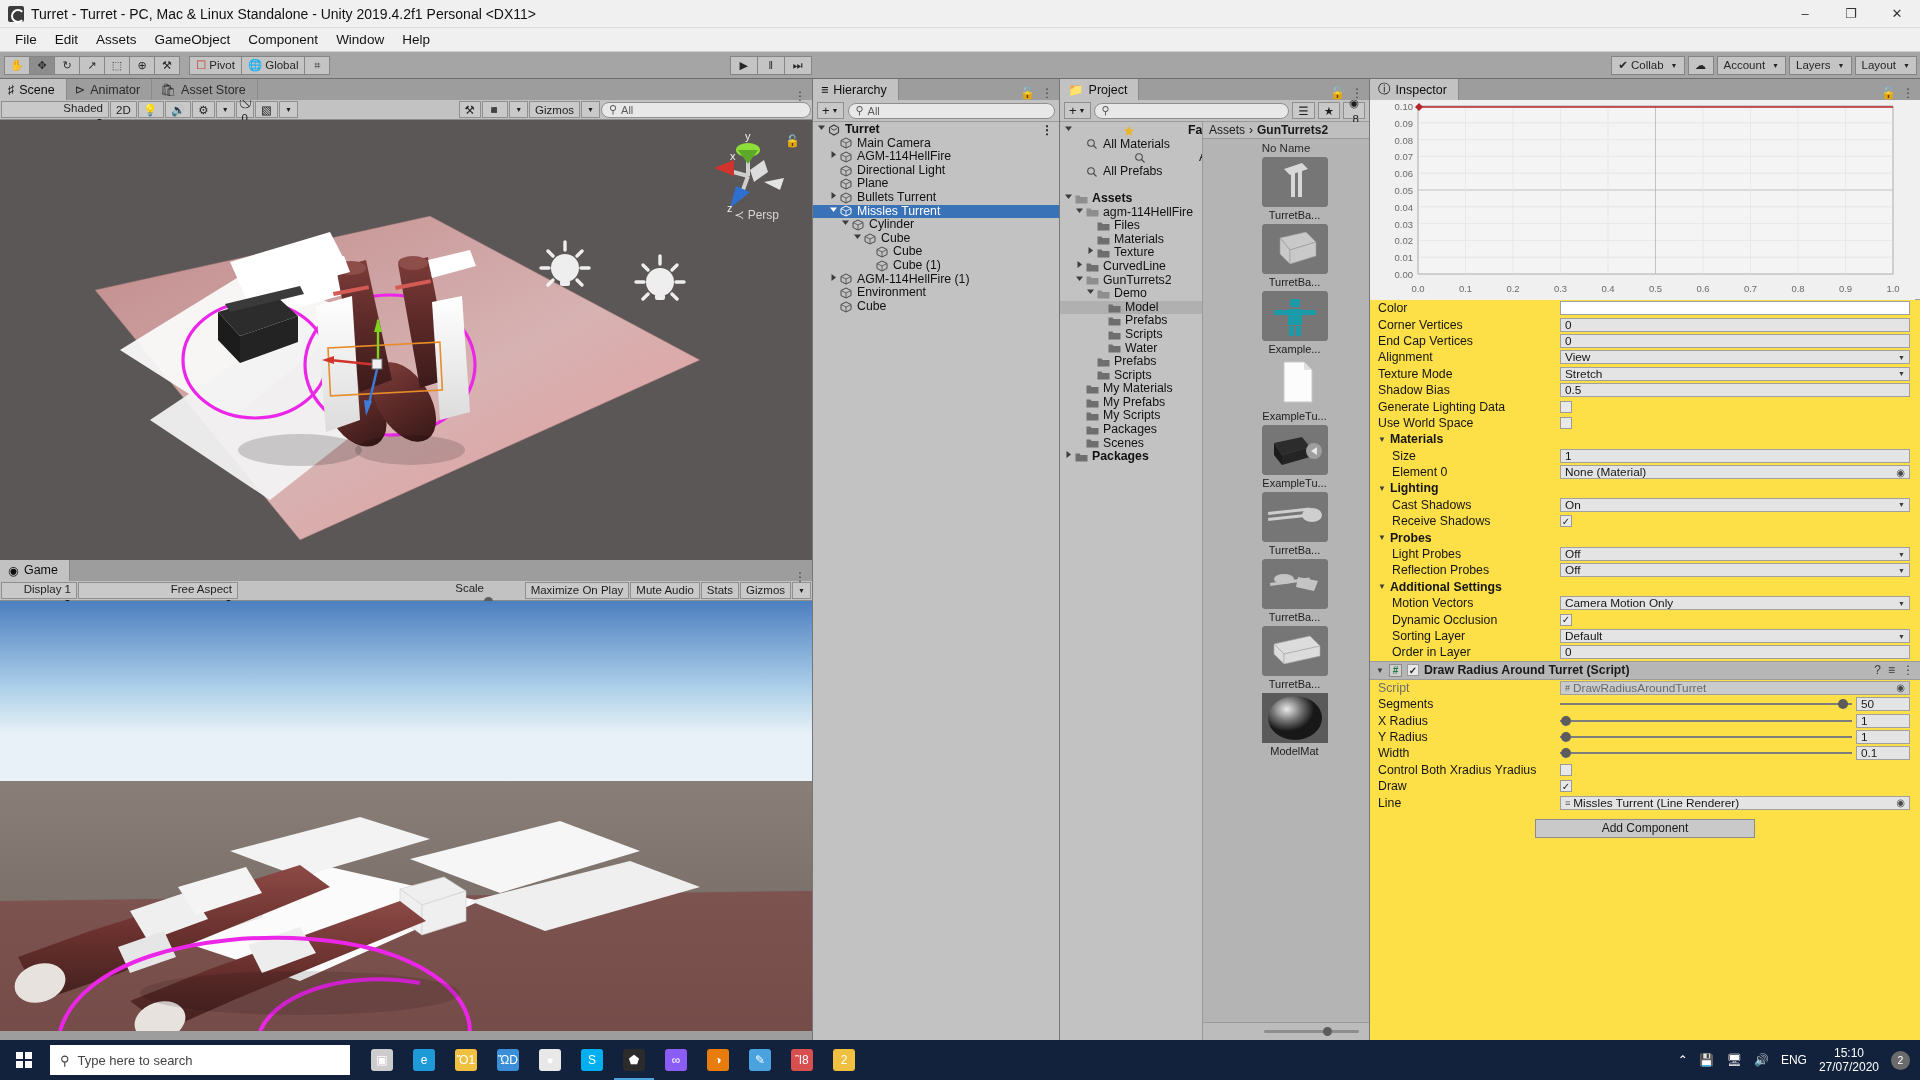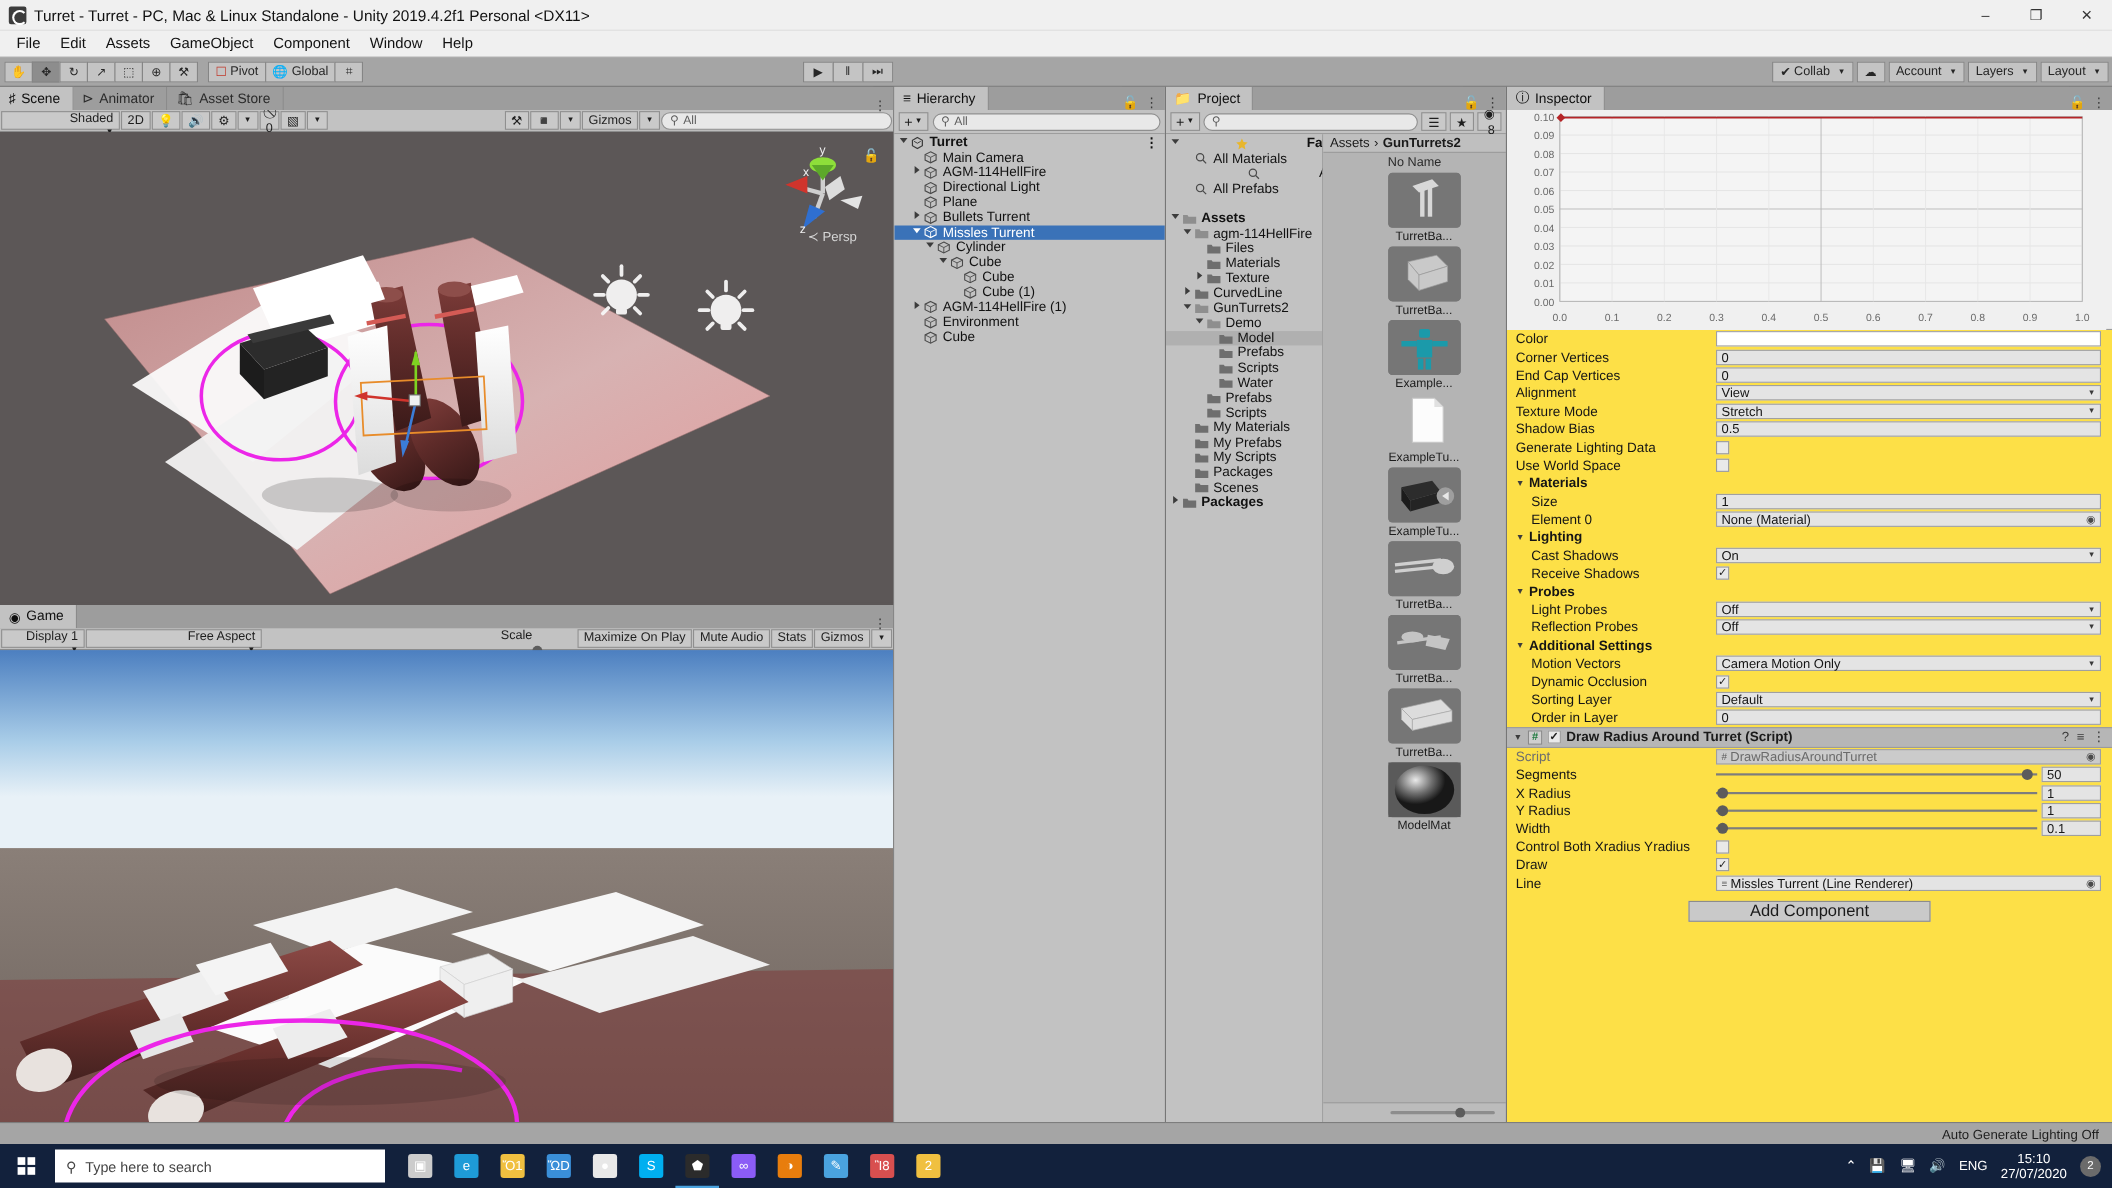--- a/index.html
+++ b/index.html
@@ -149,21 +149,21 @@
   .comp-hdr {
     height: 19px; background: #b6b6b6; border-top: 1px solid #9b9b9b; border-bottom: 1px solid #9b9b9b;
     display: flex; align-items: center; gap: 5px; padding: 0 6px; font-weight: bold; font-size: 12.3px;
   }
   .comp-hdr .sico { width: 13px; height: 13px; background: #cfcfcf; border: 1px solid #8a8a8a; color: #1f7a3f; font-size: 10px; display: flex; align-items: center; justify-content: center; }
   .comp-hdr .hr-right { margin-left: auto; display: flex; gap: 7px; color: #3a3a3a; font-weight: normal; font-size: 12px; }
   .slider { flex: 1 1 auto; height: 14px; display: flex; align-items: center; position: relative; margin-right: 4px; }
   .slider .track { height: 2px; background: #7d7d7d; width: 100%; }
   .slider .knob { position: absolute; width: 10px; height: 10px; border-radius: 50%; background: #5c5c5c; }
   .numbox { width: 54px; flex: 0 0 54px; height: 14px; background: #e4e4e4; border: 1px solid #a0a0a0; display: flex; align-items: center; padding: 0 4px; font-size: 11.8px; margin-right: 10px; }
-  .addcomp { margin: 8px auto 0; width: 220px; height: 19px; background: #c9c9c9; border: 1px solid #8c8c8c; display: flex; align-items: center; justify-content: center; font-size: 15px; }
+  .addcomp { margin: 8px auto 0; width: 220px; height: 19px; background: #c9c9c9; border: 1px solid #8c8c8c; display: flex; align-items: center; justify-content: center; font-size: 12px; }
 
   
   .statusbar { height: 20px; background: #a5a5a5; flex: 0 0 20px; display: flex; align-items: center; justify-content: flex-end; padding-right: 12px; font-size: 12px; color: #1f1f1f; border-top: 1px solid #7d7d7d; }
 
   
   .taskbar { height: 40px; flex: 0 0 40px; background: #12213c; display: flex; align-items: center; color: #fff; }
   .startbtn { width: 48px; height: 40px; display: flex; align-items: center; justify-content: center; }
   .startbtn .sq { width: 7px; height: 7px; background: #fff; }
   .startgrid { display: grid; grid-template-columns: 7px 7px; grid-template-rows: 7px 7px; gap: 2px; }
   .tsearch { width: 300px; height: 30px; background: #fff; border-radius: 0; display: flex; align-items: center; gap: 8px; padding: 0 10px; color: #444; font-size: 13px; margin-left: 2px; }
@@ -1370,23 +1370,20 @@
                 <span>Missles Turrent (Line Renderer)</span>
                 <span class="circ">◉</span>
               </div>
             </div>
           </div>
         <div class="addcomp">Add Component</div>
       </div>
     </div>
   </div>
 
-  <div class="statusbar">
-    <span>Auto Generate Lighting Off</span>
-  </div>
 
   <div class="taskbar">
     <div class="startbtn">
       <div class="startgrid">
         <div class="sq"></div>
           <div class="sq"></div>
           <div class="sq"></div>
           <div class="sq"></div>
       </div>
     </div>

